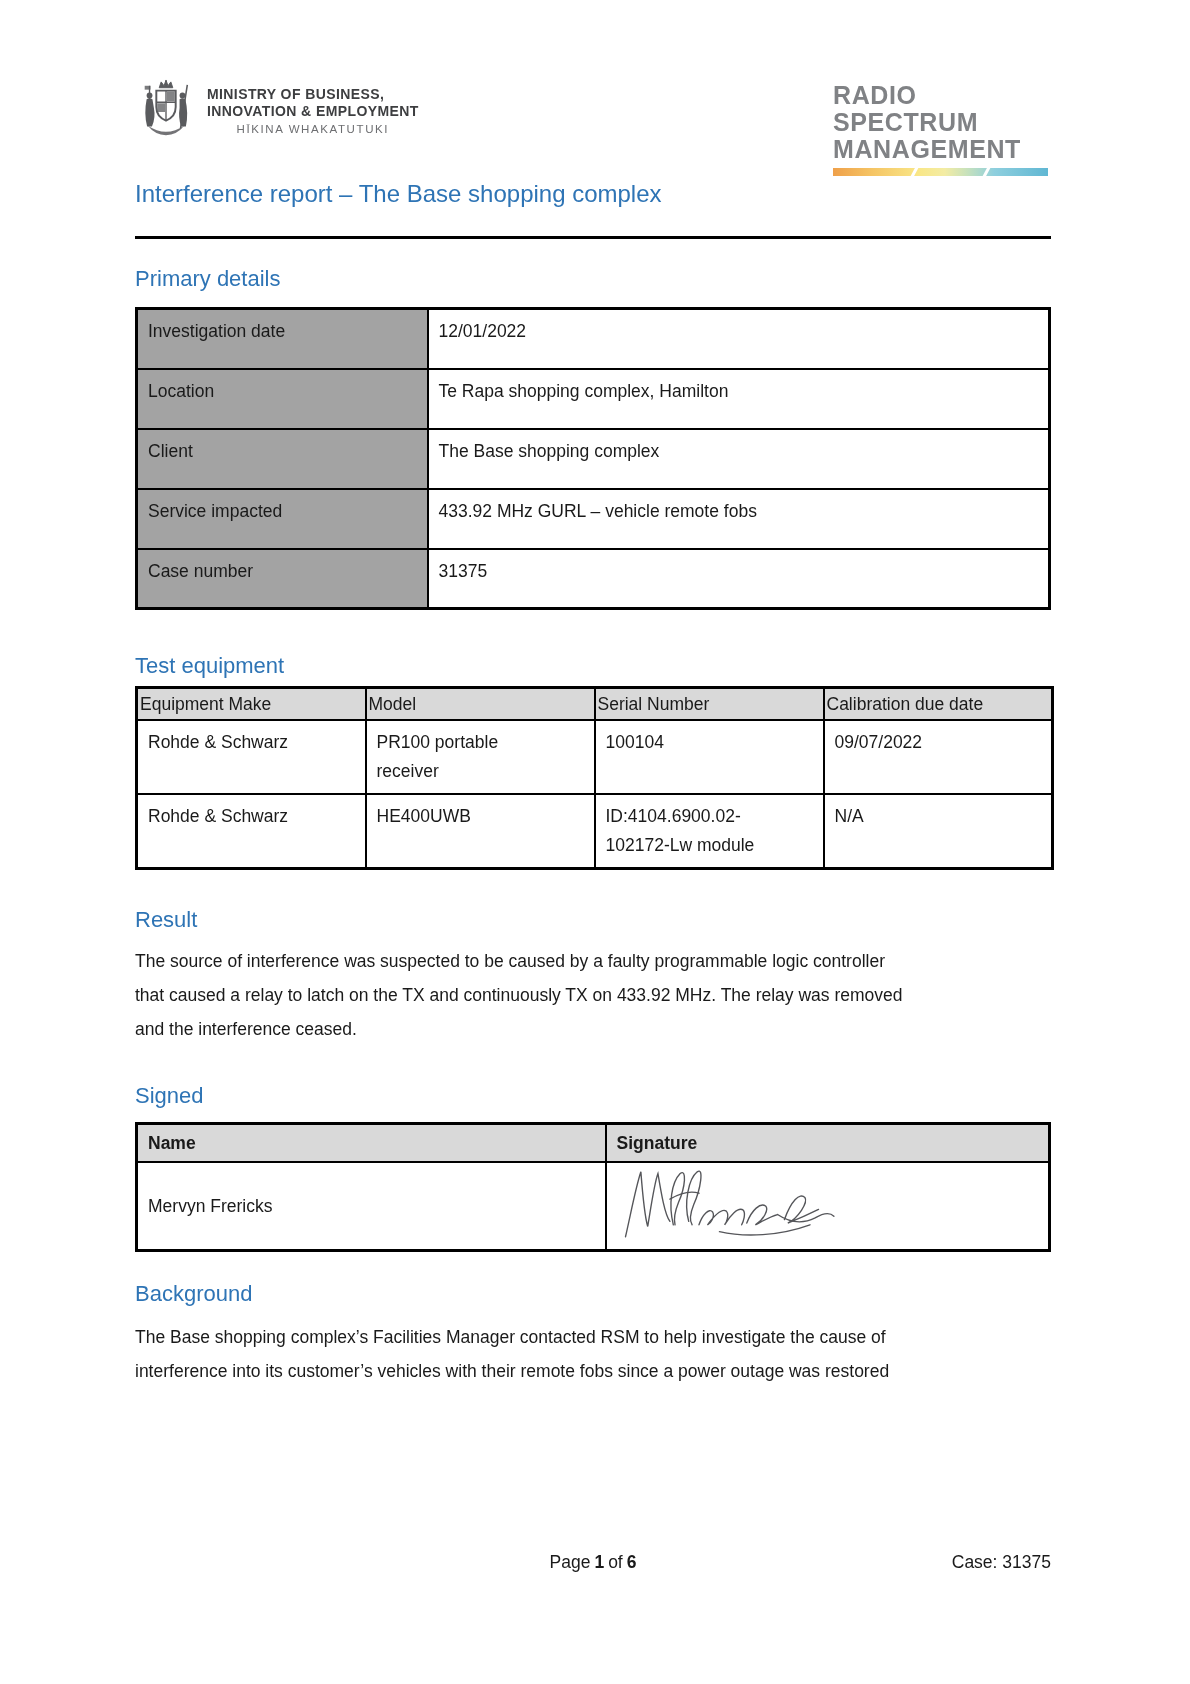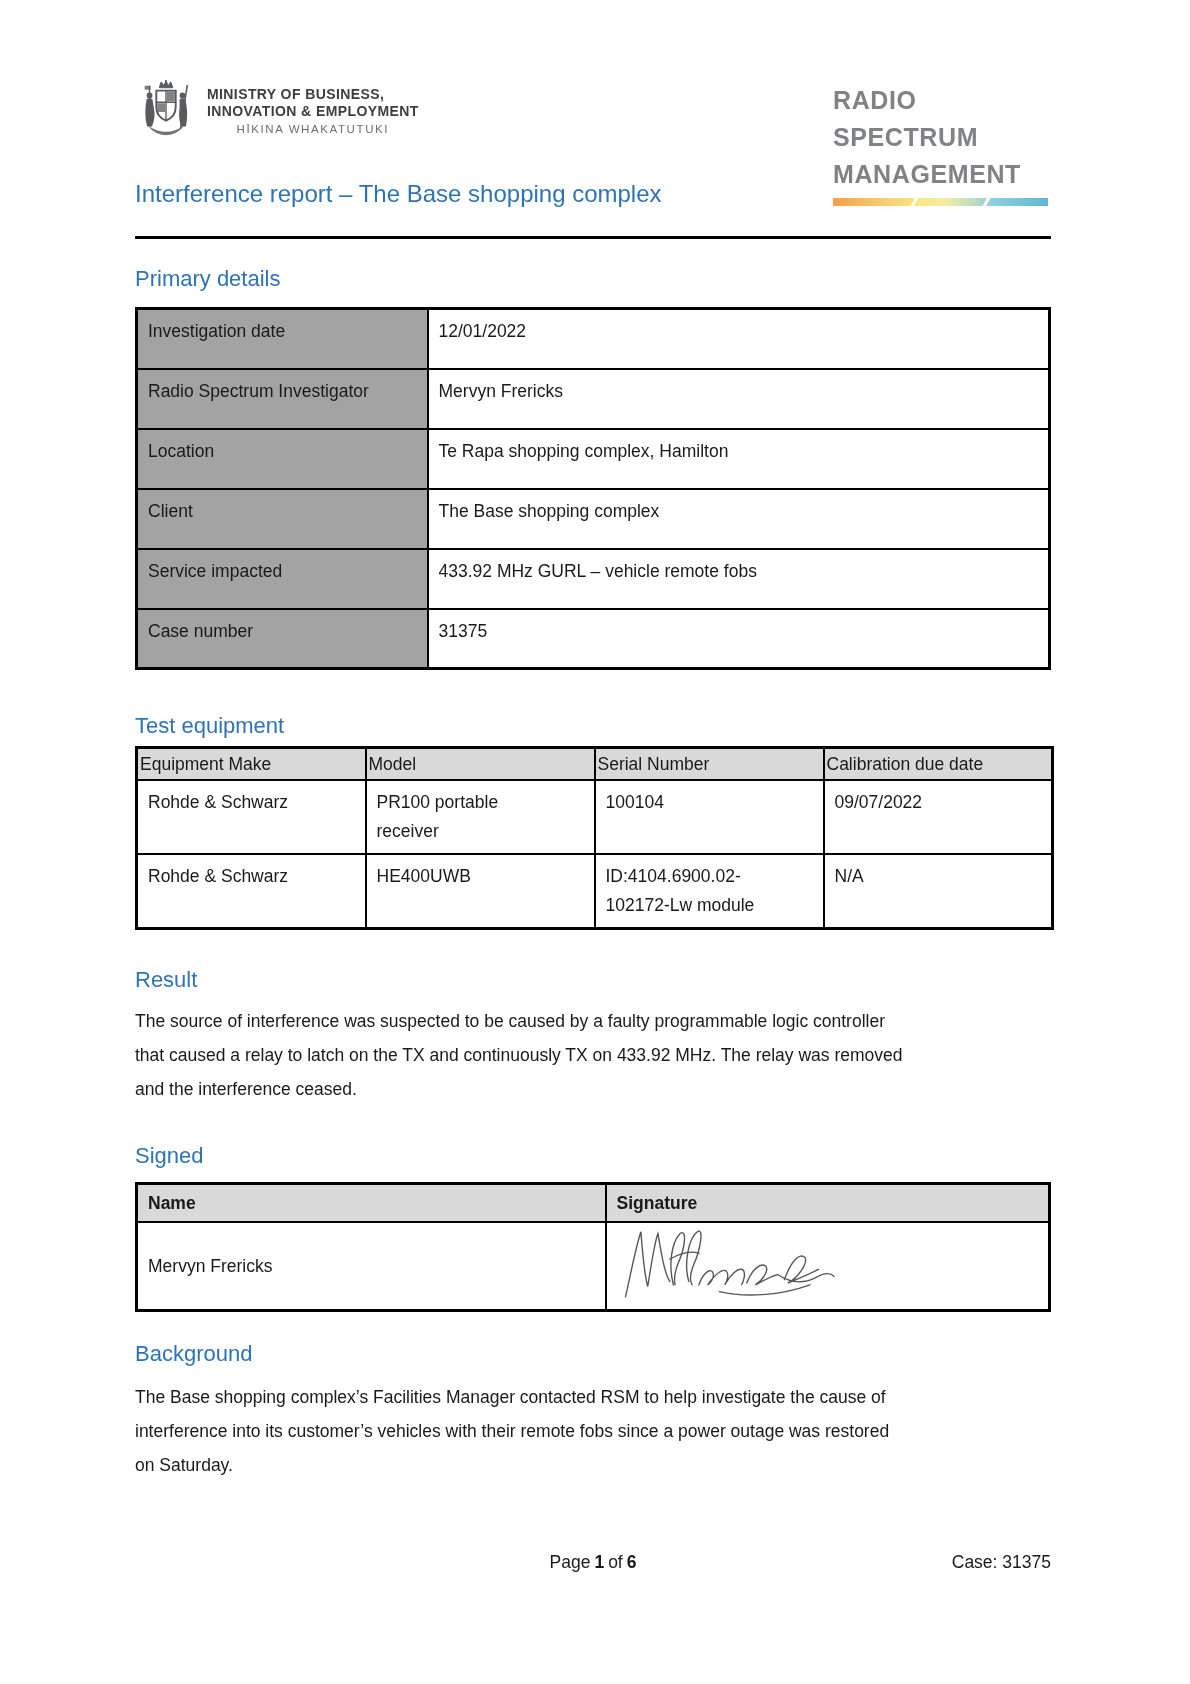--- a/index.html
+++ b/index.html
@@ -16,21 +16,21 @@
   .content { padding:0 139px 0 135px; }
 
   
   .logos-row { padding-top:78px; display:flex; justify-content:space-between; align-items:flex-start; height:148px; }
   .mbie-logo { display:flex; align-items:center; gap:10px; }
   .mbie-text .l1, .mbie-text .l2 {
     font-size:14px; font-weight:bold; color:#3d3e40; letter-spacing:0.4px; line-height:17px;
   }
   .mbie-text .l3 { font-size:11.5px; color:#6d6e71; letter-spacing:1.6px; margin-top:3px;text-align:center; }
   .rsm-logo { width:218px; margin-top:4px; }
-  .rsm-logo .rsm-line { font-size:25px; font-weight:600; color:#808285; letter-spacing:0.6px; line-height:37px; }
+  .rsm-logo .rsm-line { font-size:25px; font-weight:600; color:#808285; letter-spacing:0.6px; line-height:27px; }
   .rsm-bar { position:relative; margin-top:5px; height:8px; width:215px;
     background:linear-gradient(90deg,#efa04a 0%,#f5c464 18%,#f9e788 40%,#f3eca4 52%,#c9e2bb 62%,#8ecfde 75%,#60b7d3 100%); }
   .rsm-bar .slash { position:absolute; top:-2px; width:3px; height:12px; background:#ffffff; transform:rotate(28deg); }
   .slash.s1 { left:80px; } .slash.s2 { left:152px; }
 
   
   .doc-title {
     margin-top:28px;
     font-size:24px; font-weight:400; color:#2e74b5;
     line-height:36px;
@@ -121,24 +121,20 @@
     <div class="doc-title">Interference report – The Base shopping complex</div>
 
     <div class="sec-h h-primary">Primary details</div>
     <table class="t-heavy primary-table">
       <tbody>
           <tr>
         <td class="lbl-cell">Investigation date</td>
         <td>12/01/2022</td>
       </tr>
       <tr>
-        <td class="lbl-cell">Radio Spectrum Investigator</td>
-        <td>Mervyn Frericks</td>
-      </tr>
-      <tr>
         <td class="lbl-cell">Location</td>
         <td>Te Rapa shopping complex, Hamilton</td>
       </tr>
       <tr>
         <td class="lbl-cell">Client</td>
         <td>The Base shopping complex</td>
       </tr>
       <tr>
         <td class="lbl-cell">Service impacted</td>
         <td>433.92 MHz GURL – vehicle remote fobs</td>
@@ -206,21 +202,20 @@
           </span>
         </td>
       </tr>
     </tbody>
       </table>
 
     <div class="sec-h h-background">Background</div>
     <div class="para">
       <div>The Base shopping complex’s Facilities Manager contacted RSM to help investigate the cause of</div>
       <div>interference into its customer’s vehicles with their remote fobs since a power outage was restored</div>
-      <div>on Saturday.</div>
     </div>
 
   </div>
 
   <div class="footer">
     <div class="page-num">
       <span>Page</span><span class="sp"></span><span class="b">1</span><span class="sp"></span><span>of</span><span class="sp"></span><span class="b">6</span>
     </div>
     <div class="case-ref">Case: 31375</div>
   </div>

